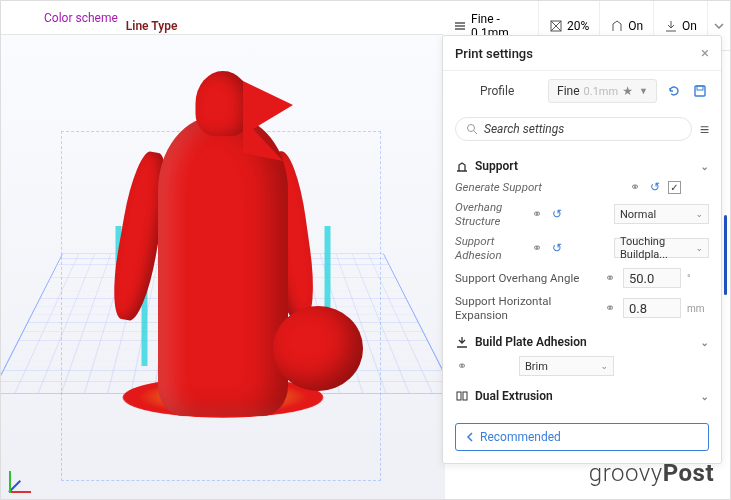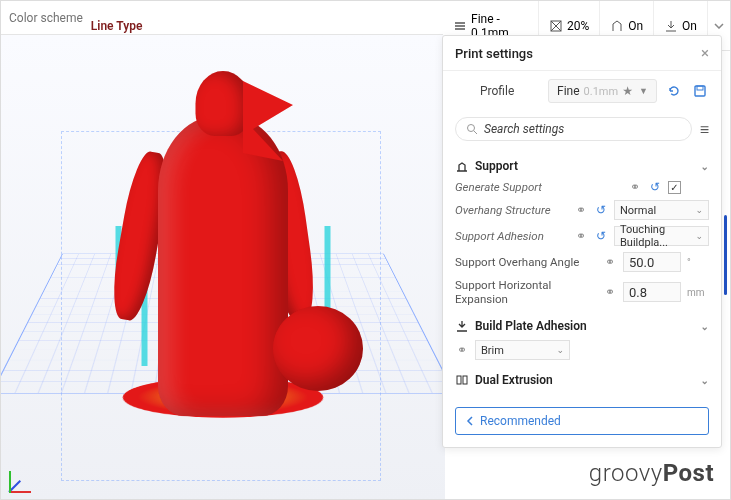--- a/index.html
+++ b/index.html
@@ -1,19 +1,19 @@
 <!DOCTYPE html>
 <html><head>
 <meta charset="utf-8">
 <style>
 * { box-sizing: border-box; margin: 0; padding: 0; font-family: -apple-system, BlinkMacSystemFont, "Segoe UI", Roboto, sans-serif; }
 body { width: 731px; height: 500px; background: #fff; overflow: hidden; position: relative; border: 1px solid #ddd; }
 
 .toolbar { height: 34px; display: flex; align-items: center; border-bottom: 1px solid #e5e5e5; padding: 0 8px; gap: 8px; font-size: 12px; color: #333; }
-.color-scheme-lbl { color: #737373; }
+.color-scheme-lbl { color: #a21caf; margin-left: 35px; }
 .line-type { font-weight: 600; color: #7f1d1d; margin-top: 16px; }
 .dd-icon { margin-left: auto; color: #888; }
 
 .right-bar { position: absolute; top: 0; right: 0; width: 287px; height: 50px; display: flex; align-items: center; border-bottom: 1px solid #e5e5e5; background: #fff; font-size: 12px; }
 .rb-item { display: flex; align-items: center; gap: 4px; padding: 0 10px; height: 100%; border-left: 1px solid #eee; cursor: pointer; }
 .rb-item:first-child { border-left: none; flex: 1; }
 .rb-icon { width: 14px; height: 14px; display: inline-flex; align-items: center; justify-content: center; }
 
 .viewport { position: absolute; top: 34px; left: 0; width: 444px; height: 466px; background: linear-gradient(#fafbff, #eef0f5); overflow: hidden; }
 .build-plate { position: absolute; bottom: 30px; left: 50%; transform: translateX(-50%) perspective(800px) rotateX(65deg); width: 380px; height: 320px; border: 1px solid #88aaff; background: repeating-linear-gradient(0deg, transparent, transparent 18px, rgba(120,150,255,.2) 18px, rgba(120,150,255,.2) 19px), repeating-linear-gradient(90deg, transparent, transparent 18px, rgba(120,150,255,.2) 18px, rgba(120,150,255,.2) 19px); }
@@ -52,21 +52,21 @@
 .scroll-ind { position: absolute; right: -6px; top: 60px; width: 3px; height: 80px; background: #2050c0; border-radius: 2px; }
 .section { margin-top: 6px; }
 .section-head { display: flex; align-items: center; gap: 6px; font-weight: 600; color: #222; padding: 4px 0; cursor: pointer; }
 .section-head .chev { margin-left: auto; color: #888; font-size: 10px; }
 .setting-row { display: flex; align-items: center; padding: 3px 0; gap: 6px; }
 .setting-lbl { flex: 1; color: #666; font-style: italic; font-size: 11.5px; }
 .setting-lbl.normal { font-style: normal; color: #555; }
 .link-ic { color: #888; width: 14px; text-align: center; cursor: pointer; }
 .reset-ic { color: #3a7fd9; width: 14px; text-align: center; cursor: pointer; }
 .val-input { width: 58px; height: 20px; border: 1px solid #e0e0e0; background: #fafafa; padding: 0 5px; font-size: 13px; color: #333; }
-.val-select { width: 95px; height: 20px; border: 1px solid #e0e0e0; background: #fafafa; padding: 8px 5px; font-size: 11px; color: #333; display: flex; align-items: center; justify-content: space-between; }
+.val-select { width: 95px; height: 20px; border: 1px solid #e0e0e0; background: #fafafa; padding: 8px 5px; font-size: 11px; color: #333; display: flex; align-items: center; justify-content: space-between; margin-left: 44px; }
 .val-select .dd { color: #888; font-size: 9px; }
 .unit { width: 22px; font-size: 10px; color: #999; text-align: left; }
 .chk { width: 13px; height: 13px; border: 1px solid #999; display: inline-flex; align-items: center; justify-content: center; font-size: 10px; color: #333; }
 
 .recommended { margin: 8px 12px 12px; border: 1px solid #3a7fd9; border-radius: 3px; padding: 6px 10px; color: #3a7fd9; display: flex; align-items: center; gap: 6px; cursor: pointer; font-size: 12px; }
 
 .watermark { position: absolute; bottom: 12px; right: 16px; font-size: 24px; color: #444; font-weight: 300; letter-spacing: .5px; }
 .watermark b { font-weight: 700; }
 
 svg { display: block; }

